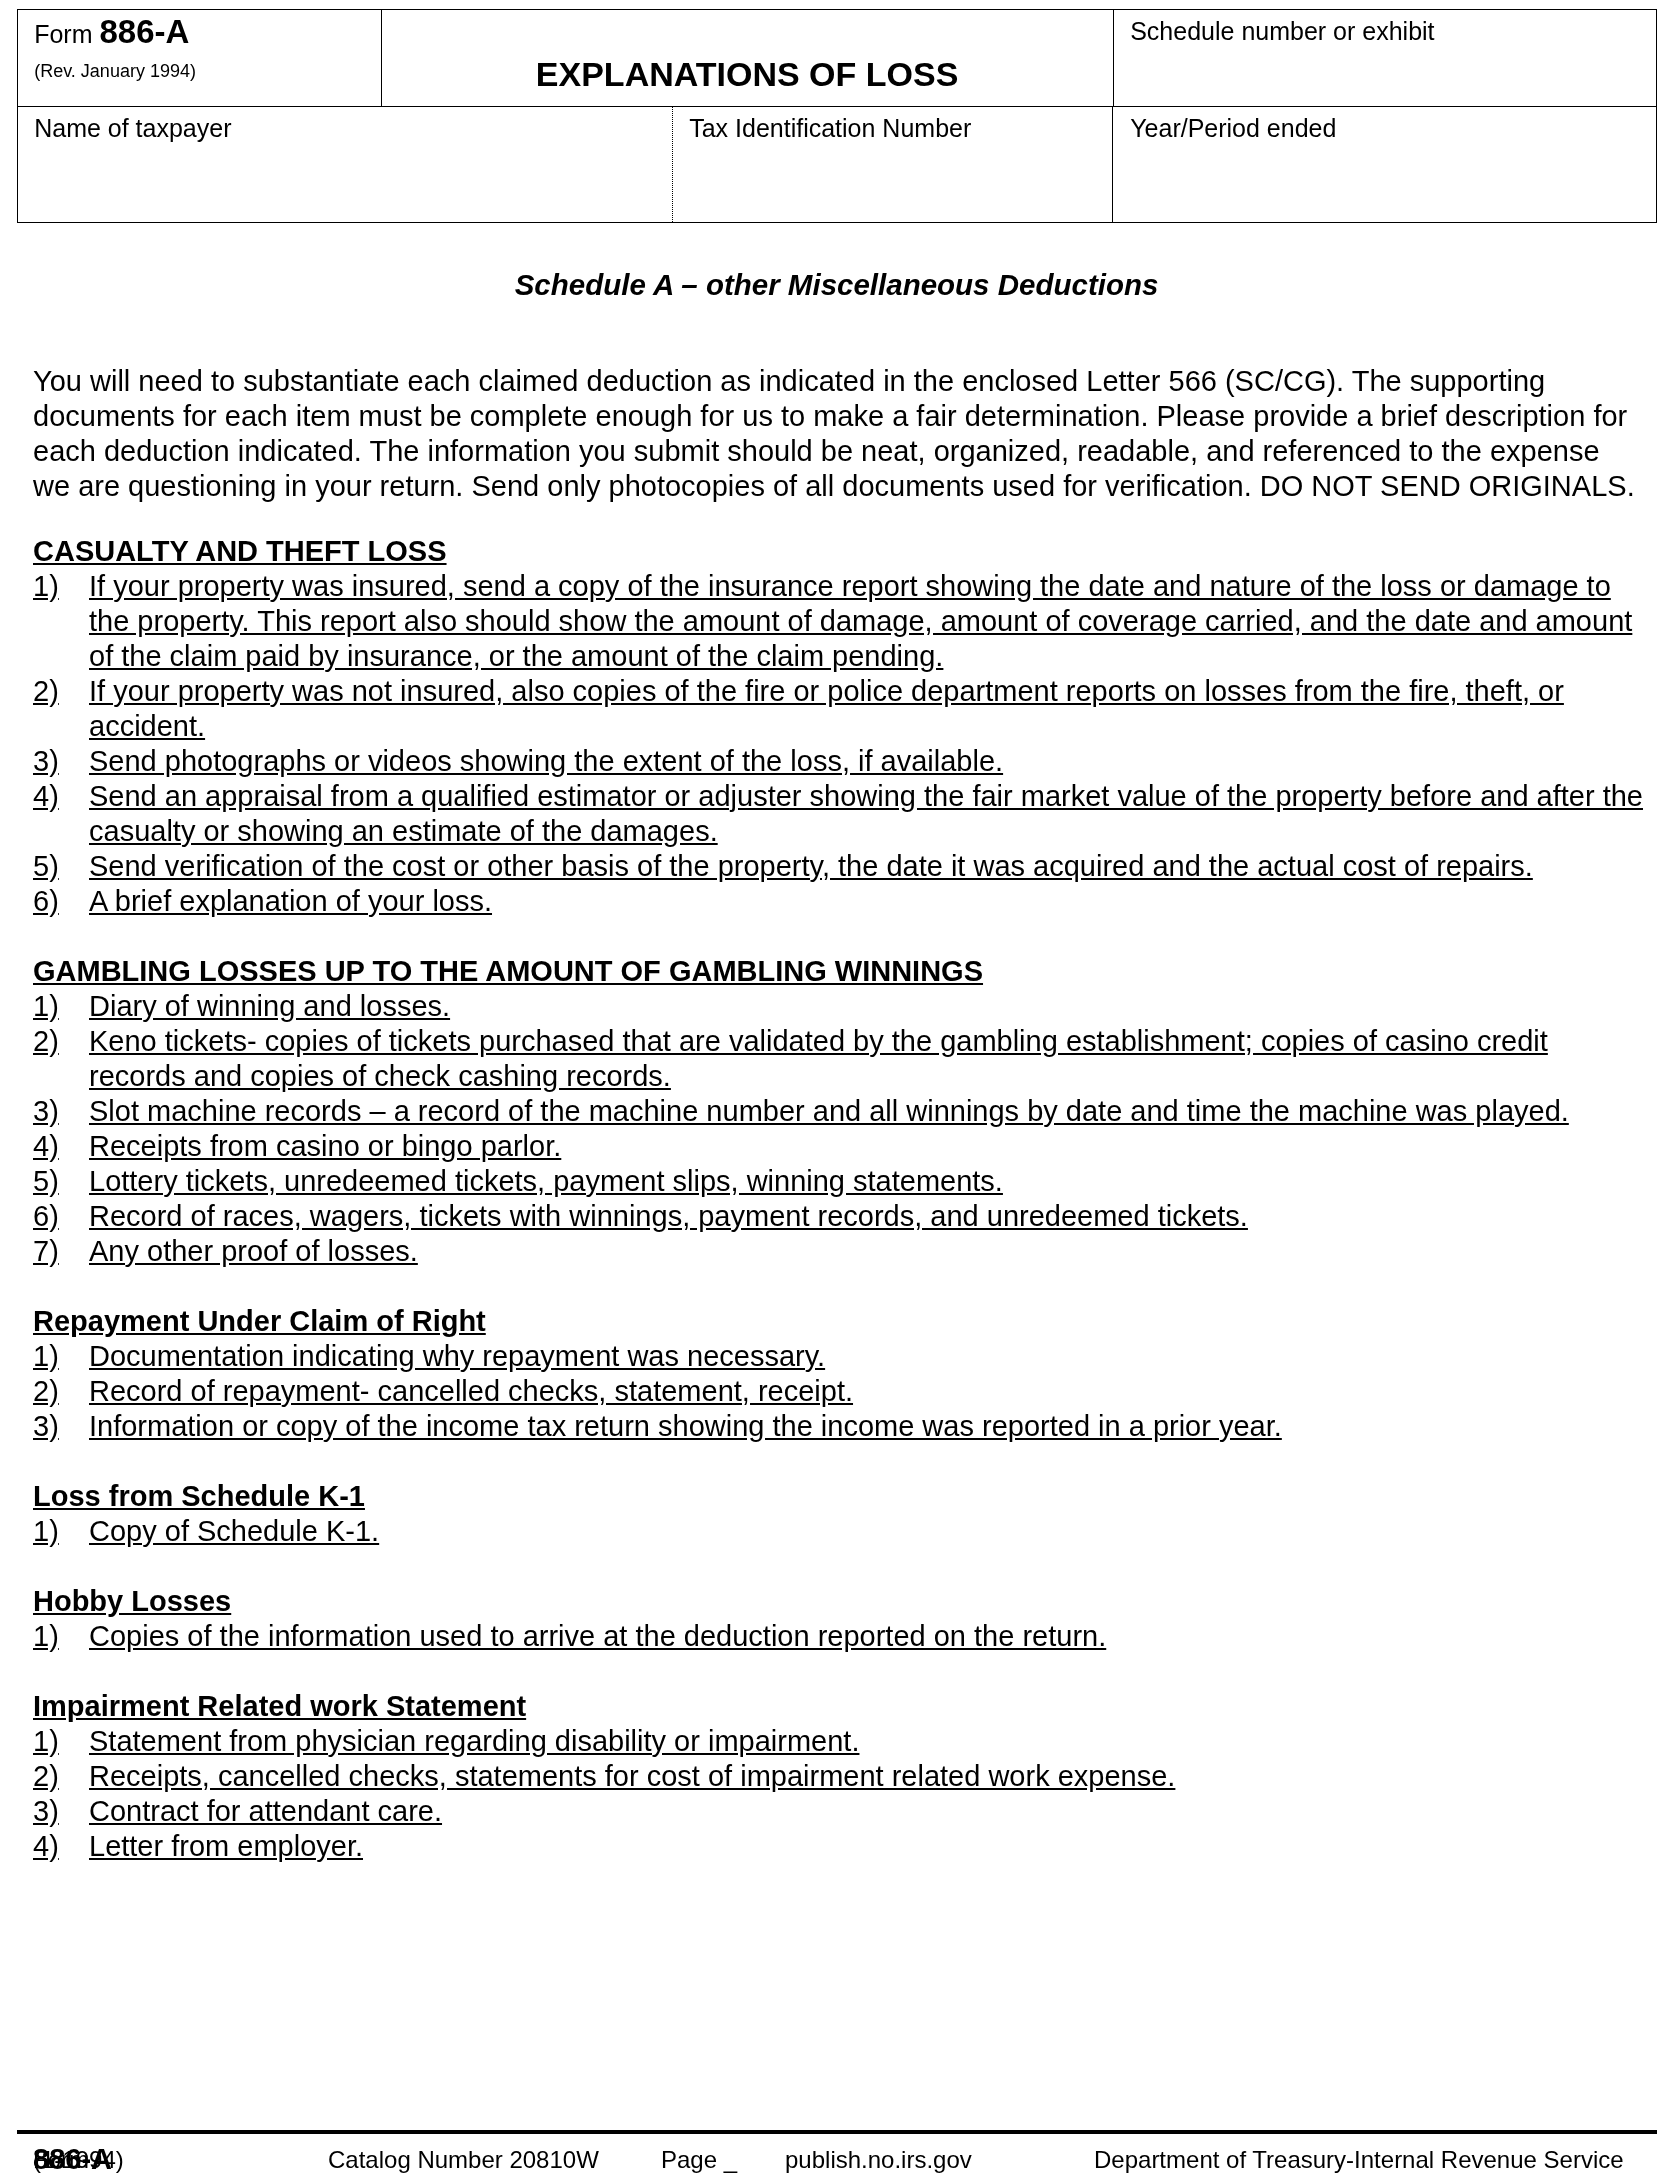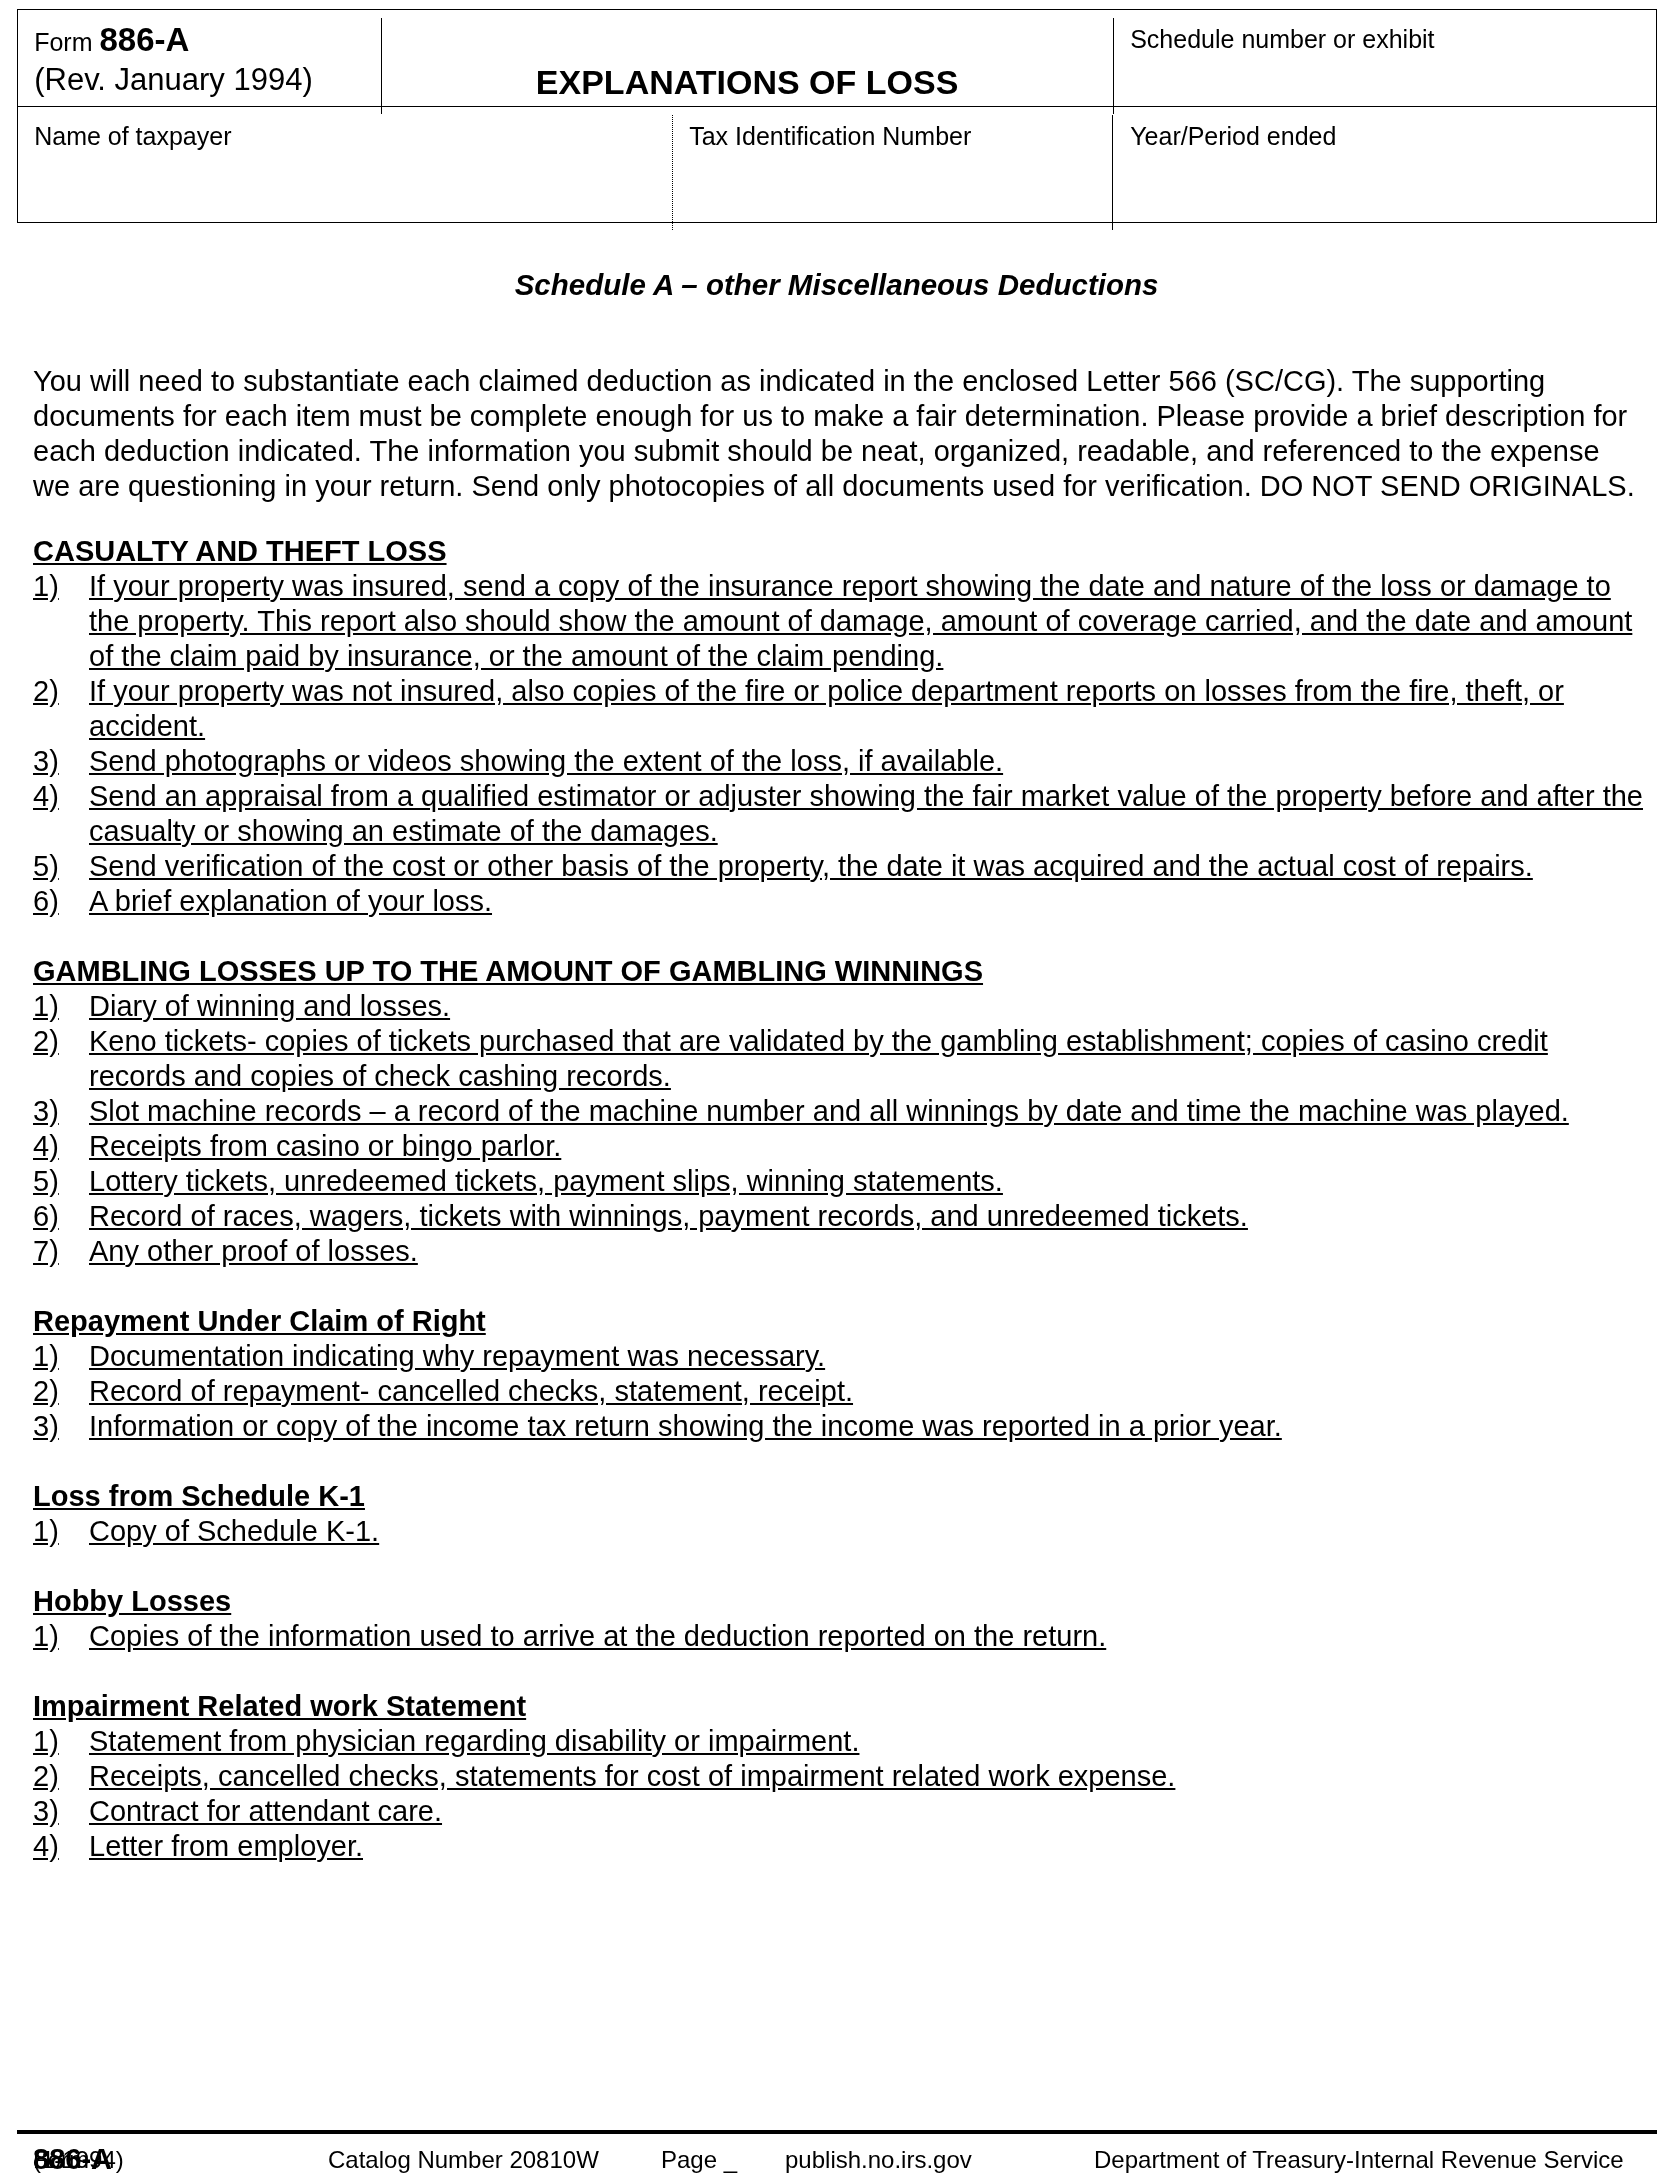--- a/index.html
+++ b/index.html
@@ -33,21 +33,21 @@
       box-sizing: border-box;
     }
     .row2 {
       position: absolute;
       left: 0; top: 97px;
       width: 100%;
       height: 115px;
     }
     .cell {
       position: absolute;
-      top: 8px;
+      top: 0;
       height: 100%;
       box-sizing: border-box;
     }
     .cell-form { left: 0; width: 364px; border-right: 1.8px solid #000; }
     .cell-title { left: 364px; width: 732px; border-right: 1.8px solid #000; }
     .cell-schedule { left: 1096px; width: 543px; }
     .cell-name { left: 0; width: 655px; border-right: 1.8px dotted #000; }
     .cell-tin { left: 655px; width: 440px; border-right: 1.8px solid #000; }
     .cell-year { left: 1096px; width: 543px; }
 
@@ -59,21 +59,21 @@
       line-height: 31px;
     }
     .form-line1 .form-num {
       font-size: 33px;
       font-weight: bold;
     }
     .form-line2 {
       position: absolute;
       left: 16.6px;
       top: 46px;
-      font-size: 31px;
+      font-size: 18px;
       line-height: 31px;
     }
     .title-text {
       position: absolute;
       left: 0;
       width: 100%;
       top: 44px;
       text-align: center;
       font-size: 34px;
       font-weight: bold;

